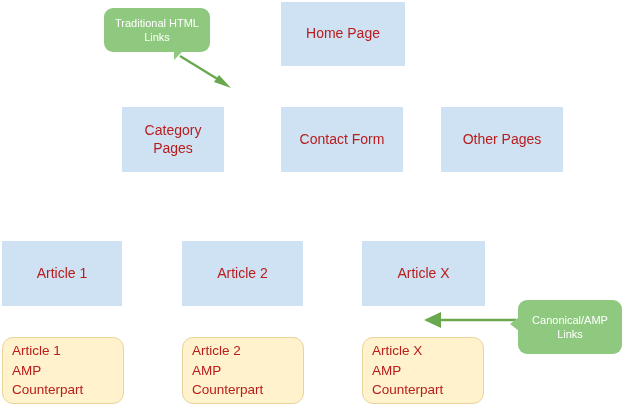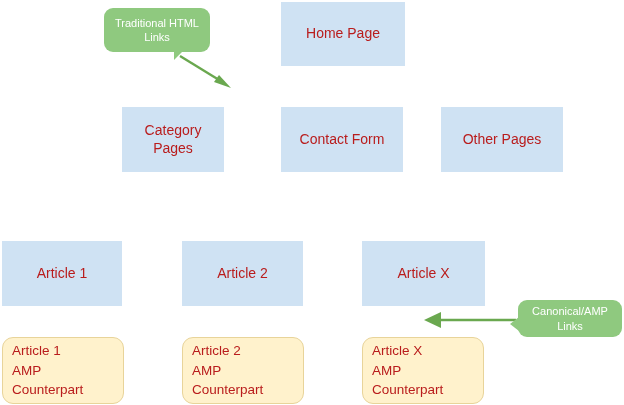--- a/index.html
+++ b/index.html
@@ -122,19 +122,19 @@
   <div class="node amp-box" style="left:362px; top:337px; width:122px; height:67px;">Article X
 AMP
 Counterpart</div>
 
   <div class="node callout" style="left:104px; top:8px; width:106px; height:44px;">
     <span>Traditional HTML
 Links</span>
     <span class="callout-tail-down"></span>
   </div>
 
-  <div class="node callout" style="left:518px; top:300px; width:104px; height:37px;align-items:center;">
+  <div class="node callout" style="left:518px; top:300px; width:104px; height:54px;align-items:center;">
     <span>Canonical/AMP
 Links</span>
     <span class="callout-tail-left"></span>
   </div>
 
 </div>
 
 </body></html>

